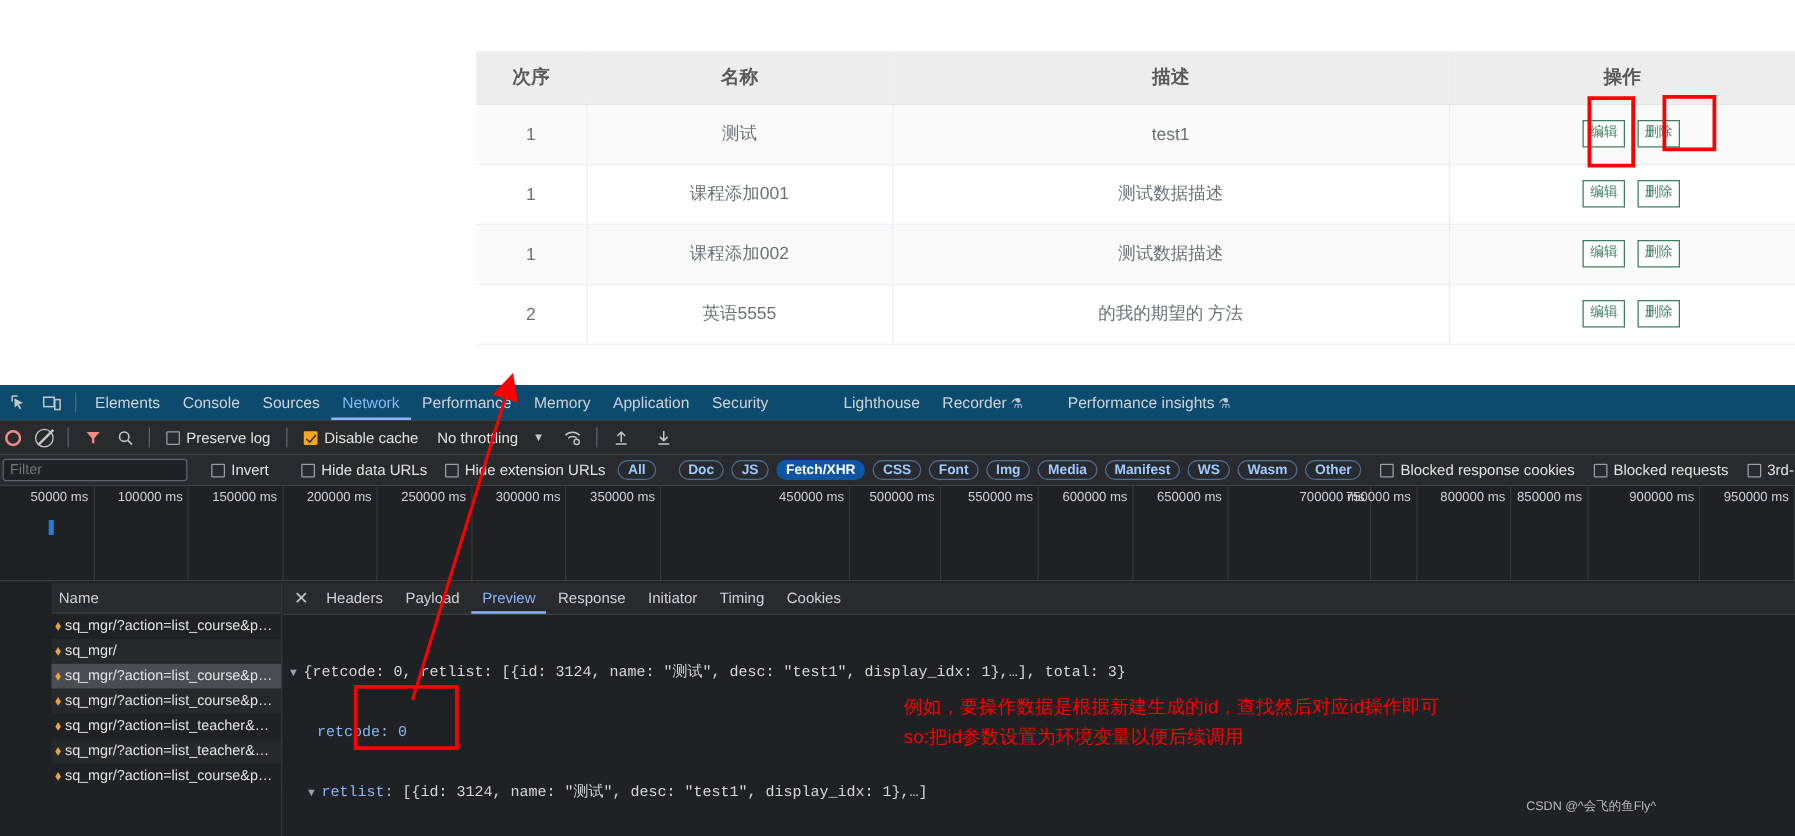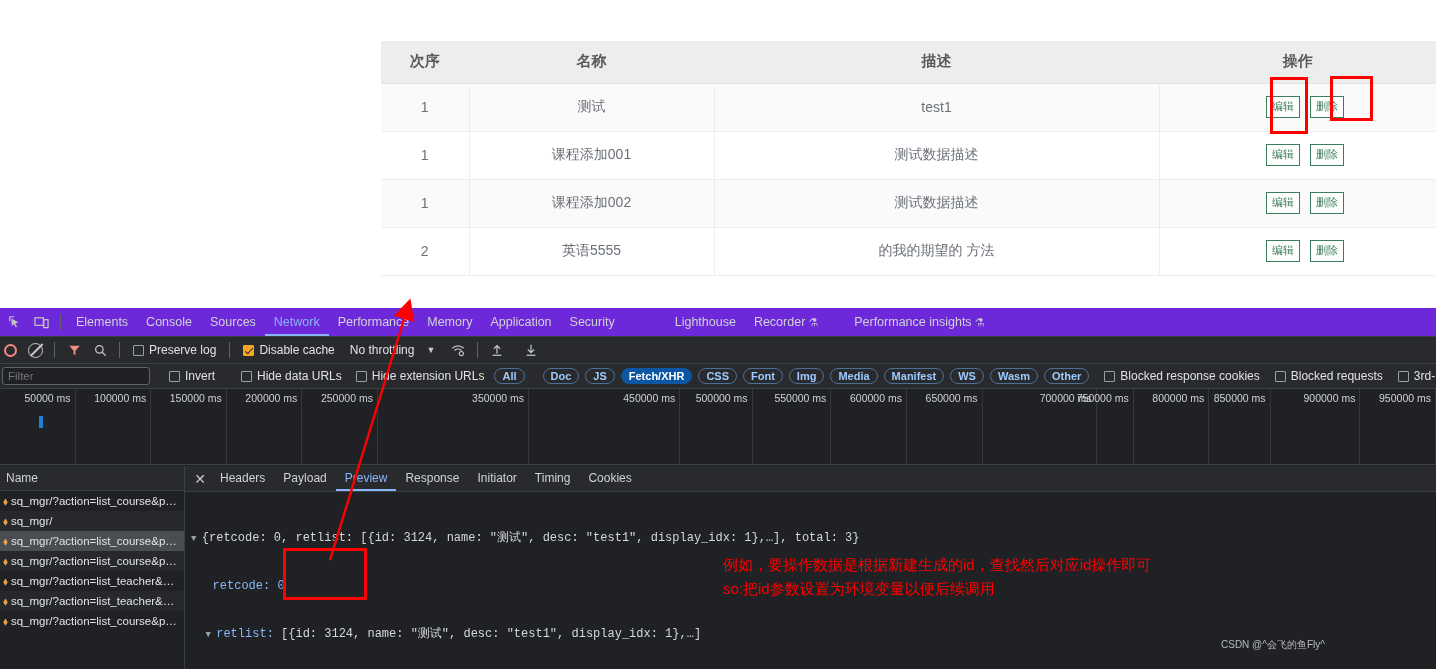--- a/index.html
+++ b/index.html
@@ -77,21 +77,21 @@
     position: absolute; left: 0; top: 308px; width: 1436px; height: 361px;
     background: #202124;
     color: #e8eaed;
     font-size: 12px;
   }
 
   
   .tabstrip {
     height: 29px; display: flex; align-items: center;
     border-bottom: 1px solid #3c4043;
-    background: #6d28d9;
+    background: #0c4a6e;
     padding-left: 2px;
   }
   .tb-icon {
     width: 26px; height: 26px; display: flex; align-items: center; justify-content: center;
     cursor: pointer; color: #9aa0a6;
   }
   .vsep { width: 1px; height: 16px; background: #5f6368; margin: 0 6px; }
   .tab {
     padding: 0 9px; height: 28px; line-height: 28px;
     color: #cfd2d6; cursor: pointer; white-space: nowrap; font-size: 12.5px;
@@ -175,21 +175,21 @@
   .tl-label {
     position: absolute; top: 3px; right: 4px;
     font-size: 10.5px; color: #cfd2d6; white-space: nowrap;
   }
   .tl-mark {
     position: absolute; left: 39px; top: 27px;
     width: 4px; height: 12px; background: #1f7fd4;
   }
 
   
-  .bottom { position: absolute; left: 0; top: 158px; right: 0; bottom: 0; display: flex; }
+  .bottom { position: absolute; left: 0; top: 158px; right: 0; bottom: 0; display: flex; padding-left: 41px; }
   .req-list {
     width: 185px; background: #202124;
     border-right: 1px solid #3c4043; overflow: hidden;
   }
   .req-head {
     height: 25px; line-height: 25px; padding-left: 6px;
     color: #cfd2d6; font-size: 12px;
     background: #292a2d; border-bottom: 1px solid #3c4043;
   }
   .req-row {
@@ -448,20 +448,23 @@
         </div>
         <div class="tl-cell" style="left: 151.158px; width: 75.5789px;">
           <div class="tl-label">150000 ms</div>
         </div>
         <div class="tl-cell" style="left: 226.737px; width: 75.5789px;">
           <div class="tl-label">200000 ms</div>
         </div>
         <div class="tl-cell" style="left: 302.316px; width: 75.5789px;">
           <div class="tl-label">250000 ms</div>
         </div>
+        <div class="tl-cell" style="left: 377.895px; width: 75.5789px;">
+          <div class="tl-label">300000 ms</div>
+        </div>
         <div class="tl-cell" style="left: 453.474px; width: 75.5789px;">
           <div class="tl-label">350000 ms</div>
         </div>
         <div class="tl-cell" style="left: 604.632px; width: 75.5789px;">
           <div class="tl-label">450000 ms</div>
         </div>
         <div class="tl-cell" style="left: 677px; width: 75.5789px;">
           <div class="tl-label">500000 ms</div>
         </div>
         <div class="tl-cell" style="left: 755.789px; width: 75.5789px;">

